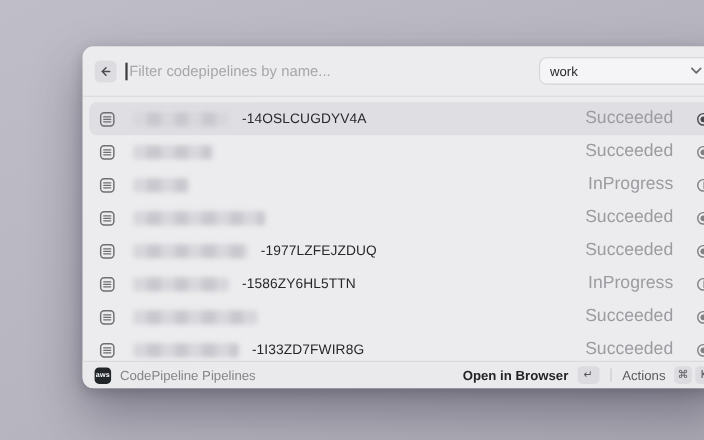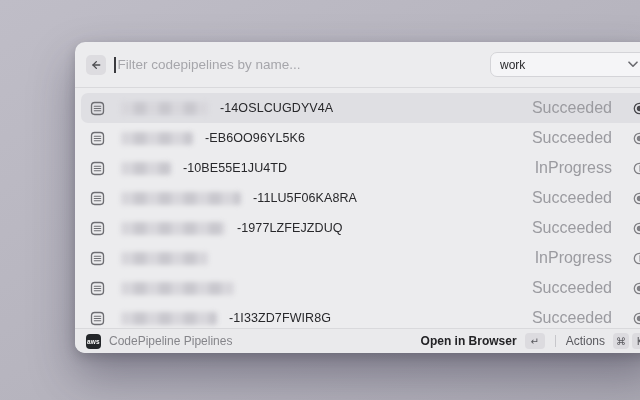--- a/index.html
+++ b/index.html
@@ -90,59 +90,56 @@
 
   </div>
         <div class="row">
     <span class="row-icon">
       <svg width="15" height="15" viewBox="0 0 16 16" fill="none" stroke="currentColor">
               <rect x="1.6" y="1.6" width="12.8" height="12.8" rx="3.4" stroke-width="1.4"></rect>
               <path d="M4.6 5.6 H11.4 M4.6 8 H11.4 M4.6 10.4 H11.4" stroke-width="1.25" stroke-linecap="round"></path>
             </svg>
     </span>
     <span class="redacted" style="width: 72px;"></span>
-    <span class="suffix">-EB6OO96YL5K6</span>
     <span class="spacer"></span>
     <span class="status">Succeeded</span>
     <span class="row-icon status-ic">
       <svg width="13" height="13" viewBox="0 0 14 14">
               <circle cx="7" cy="7" r="5.6" fill="none" stroke="currentColor" stroke-width="1.4"></circle>
               <circle cx="7" cy="7" r="2.9" fill="currentColor"></circle>
             </svg>
     </span>
 
   </div>
         <div class="row">
     <span class="row-icon">
       <svg width="15" height="15" viewBox="0 0 16 16" fill="none" stroke="currentColor">
               <rect x="1.6" y="1.6" width="12.8" height="12.8" rx="3.4" stroke-width="1.4"></rect>
               <path d="M4.6 5.6 H11.4 M4.6 8 H11.4 M4.6 10.4 H11.4" stroke-width="1.25" stroke-linecap="round"></path>
             </svg>
     </span>
     <span class="redacted" style="width: 50px;"></span>
-    <span class="suffix">-10BE55E1JU4TD</span>
     <span class="spacer"></span>
     <span class="status">InProgress</span>
 
     <span class="row-icon status-ic">
       <svg width="13" height="13" viewBox="0 0 14 14">
               <circle cx="7" cy="7" r="5.6" fill="none" stroke="currentColor" stroke-width="1.4"></circle>
               <path d="M7 3.4 a3.6 3.6 0 0 1 0 7.2 Z" fill="currentColor"></path>
             </svg>
     </span>
   </div>
         <div class="row">
     <span class="row-icon">
       <svg width="15" height="15" viewBox="0 0 16 16" fill="none" stroke="currentColor">
               <rect x="1.6" y="1.6" width="12.8" height="12.8" rx="3.4" stroke-width="1.4"></rect>
               <path d="M4.6 5.6 H11.4 M4.6 8 H11.4 M4.6 10.4 H11.4" stroke-width="1.25" stroke-linecap="round"></path>
             </svg>
     </span>
     <span class="redacted" style="width: 120px;"></span>
-    <span class="suffix">-11LU5F06KA8RA</span>
     <span class="spacer"></span>
     <span class="status">Succeeded</span>
     <span class="row-icon status-ic">
       <svg width="13" height="13" viewBox="0 0 14 14">
               <circle cx="7" cy="7" r="5.6" fill="none" stroke="currentColor" stroke-width="1.4"></circle>
               <circle cx="7" cy="7" r="2.9" fill="currentColor"></circle>
             </svg>
     </span>
 
   </div>
@@ -166,20 +163,21 @@
 
   </div>
         <div class="row">
     <span class="row-icon">
       <svg width="15" height="15" viewBox="0 0 16 16" fill="none" stroke="currentColor">
               <rect x="1.6" y="1.6" width="12.8" height="12.8" rx="3.4" stroke-width="1.4"></rect>
               <path d="M4.6 5.6 H11.4 M4.6 8 H11.4 M4.6 10.4 H11.4" stroke-width="1.25" stroke-linecap="round"></path>
             </svg>
     </span>
     <span class="redacted" style="width: 87px;"></span>
+    <span class="suffix">-1586ZY6HL5TTN</span>
     <span class="spacer"></span>
     <span class="status">InProgress</span>
 
     <span class="row-icon status-ic">
       <svg width="13" height="13" viewBox="0 0 14 14">
               <circle cx="7" cy="7" r="5.6" fill="none" stroke="currentColor" stroke-width="1.4"></circle>
               <path d="M7 3.4 a3.6 3.6 0 0 1 0 7.2 Z" fill="currentColor"></path>
             </svg>
     </span>
   </div>

